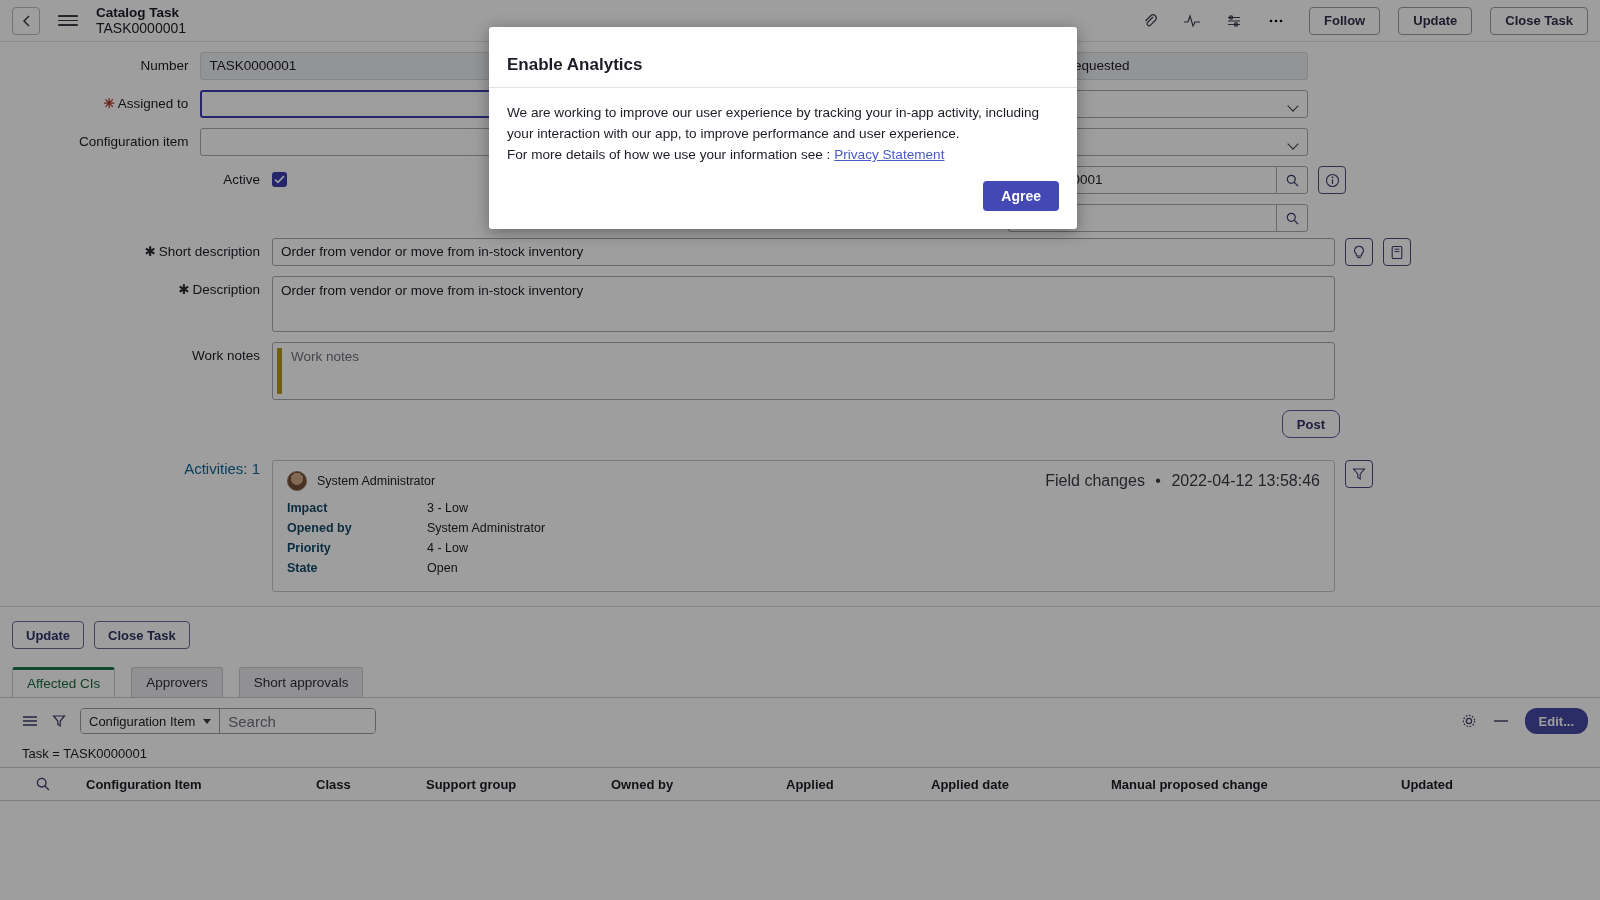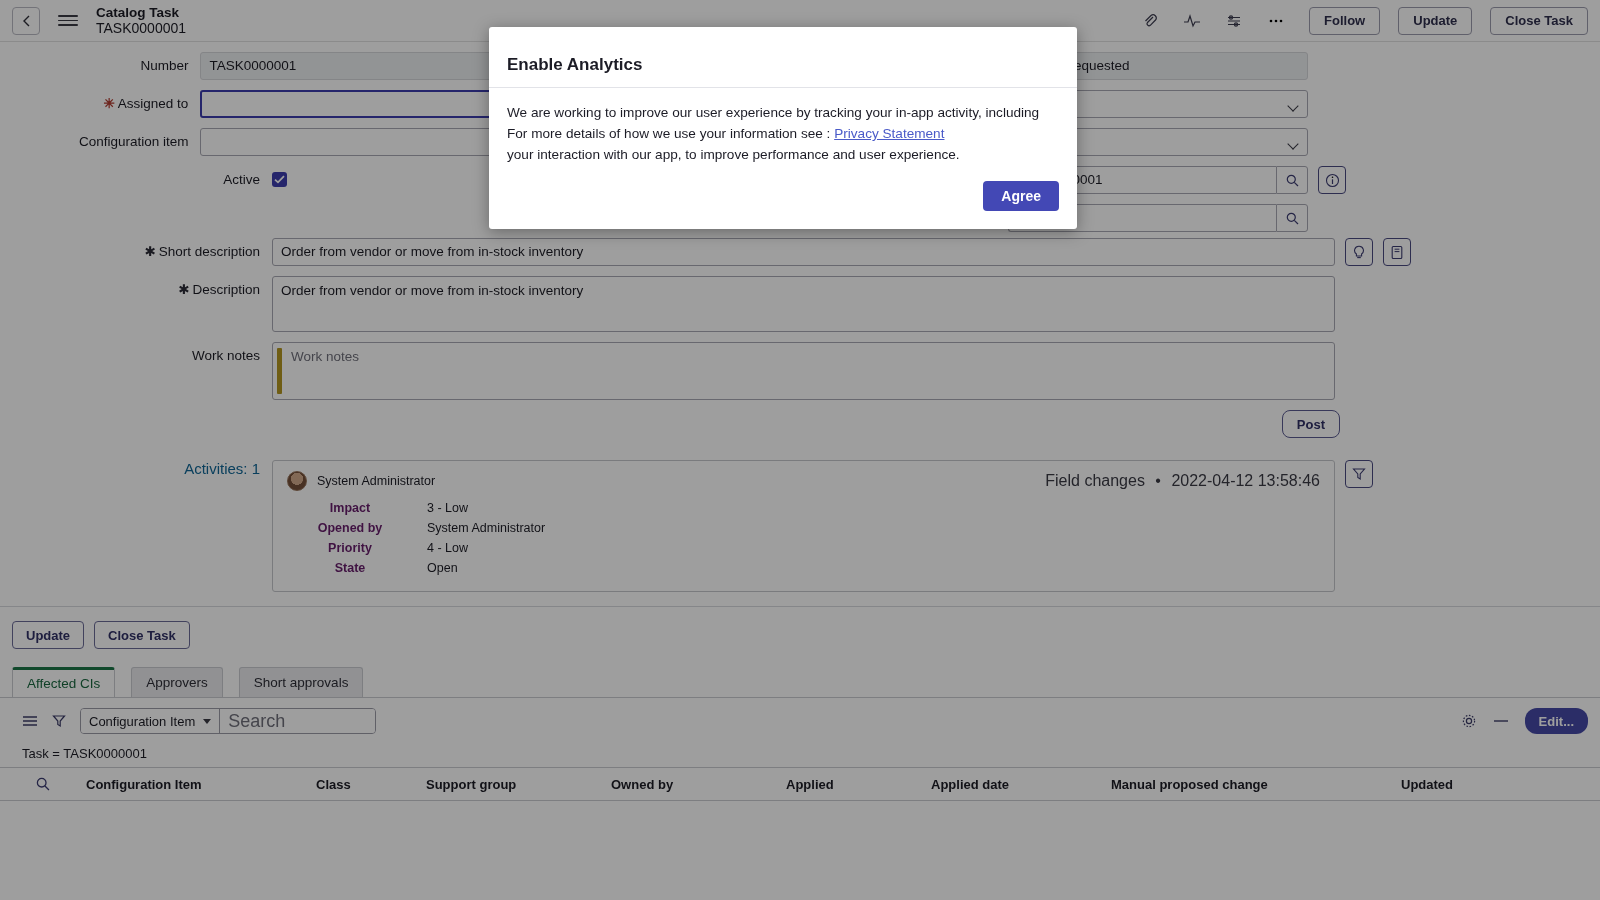--- a/index.html
+++ b/index.html
@@ -98,21 +98,21 @@
   .avatar {
     width: 20px; height: 20px; border-radius: 50%;
     background: radial-gradient(circle at 50% 38%, #d8a884 0 42%, #7a4e34 43% 100%);
     border: 1px solid #9b7255; margin-right: 10px;
   }
   .act-author { font-size: 12.5px; color: #1c1c26; }
   .act-meta { margin-left: auto; font-size: 16px; color: #3a3a46; }
   .dot { display: inline-block; margin: 0 6px; }
   .chg { margin-top: 10px; }
   .chg-row { display: flex; font-size: 12.5px; margin-bottom: 6px; }
-  .chg-k { width: 140px; text-align: center; padding-right: 14px; font-weight: bold; color: #701a75; }
+  .chg-k { width: 140px; text-align: left; padding-right: 14px; font-weight: bold; color: #0c4a6e; }
   .chg-v { color: #1c1c26; }
   .filt-btn {
     width: 28px; height: 28px; border: 1px solid #4a4a8a; border-radius: 4px; background: #fff;
     display: flex; align-items: center; justify-content: center; color: #3b3b7a; margin-left: 10px;
   }
   
   .divider { border-top: 1px solid #d6d8dd; margin-top: 14px; }
   .btn-row { display: flex; gap: 10px; padding: 14px 12px 0 12px; }
   .obtn {
     height: 28px; padding: 0 13px; border: 1px solid #6a6a9e; border-radius: 4px; background: #fff;
@@ -130,21 +130,21 @@
     position: relative; top: 0;
   }
   .list-toolbar { display: flex; align-items: center; gap: 14px; padding: 10px 12px 8px 22px; background: #fff; }
   .tb-icon { color: #3b3b6e; display: flex; align-items: center; }
   .searchbox { display: flex; height: 26px; border: 1px solid #9a9aa8; border-radius: 4px; overflow: hidden; }
   .sb-sel {
     display: flex; align-items: center; gap: 8px; padding: 0 8px; font-size: 13px; color: #1c1c26;
     border-right: 1px solid #9a9aa8; background: #fff;
   }
   .caret { width: 0; height: 0; border-left: 4px solid transparent; border-right: 4px solid transparent; border-top: 5px solid #3a3a46; }
-  .sb-in { width: 155px; padding: 0 8px; font-size: 18px; color: #6f6f7c; display: flex; align-items: center; background: #fff; }
+  .sb-in { width: 155px; padding: 0 8px; font-size: 15px; color: #6f6f7c; display: flex; align-items: center; background: #fff; }
   .tb-right { margin-left: auto; display: flex; align-items: center; gap: 16px; }
   .edit-btn {
     height: 26px; padding: 0 14px; background: #4348b5; color: #fff; font-size: 13px; font-weight: bold;
     border-radius: 12px; display: flex; align-items: center;
   }
   .bc { padding: 4px 12px 6px 22px; font-size: 13px; color: #1c1c26; background: #fff; }
   .thead {
     display: flex; align-items: center; border-top: 1px solid #c9cbd1; border-bottom: 1px solid #c9cbd1;
     height: 34px; background: #fff; font-size: 13px; font-weight: bold; color: #1c1c26;
   }
@@ -445,22 +445,22 @@
   </div>
 </div>
 
 <div class="overlay">
   <div class="modal">
     <div class="modal-head">
       <div class="modal-title">Enable Analytics</div>
     </div>
     <div class="modal-body">
       <p>We are working to improve our user experience by tracking your in-app activity, including</p>
+      <p>your interaction with our app, to improve performance and user experience.</p>
       <p>
         <span>For more details of how we use your information see : </span><a class="plink" href="#">Privacy Statement</a>
       </p>
-      <p>your interaction with our app, to improve performance and user experience.</p>
     </div>
     <div class="modal-foot">
       <div class="agree">Agree</div>
     </div>
   </div>
 </div>
 
 </body></html>

